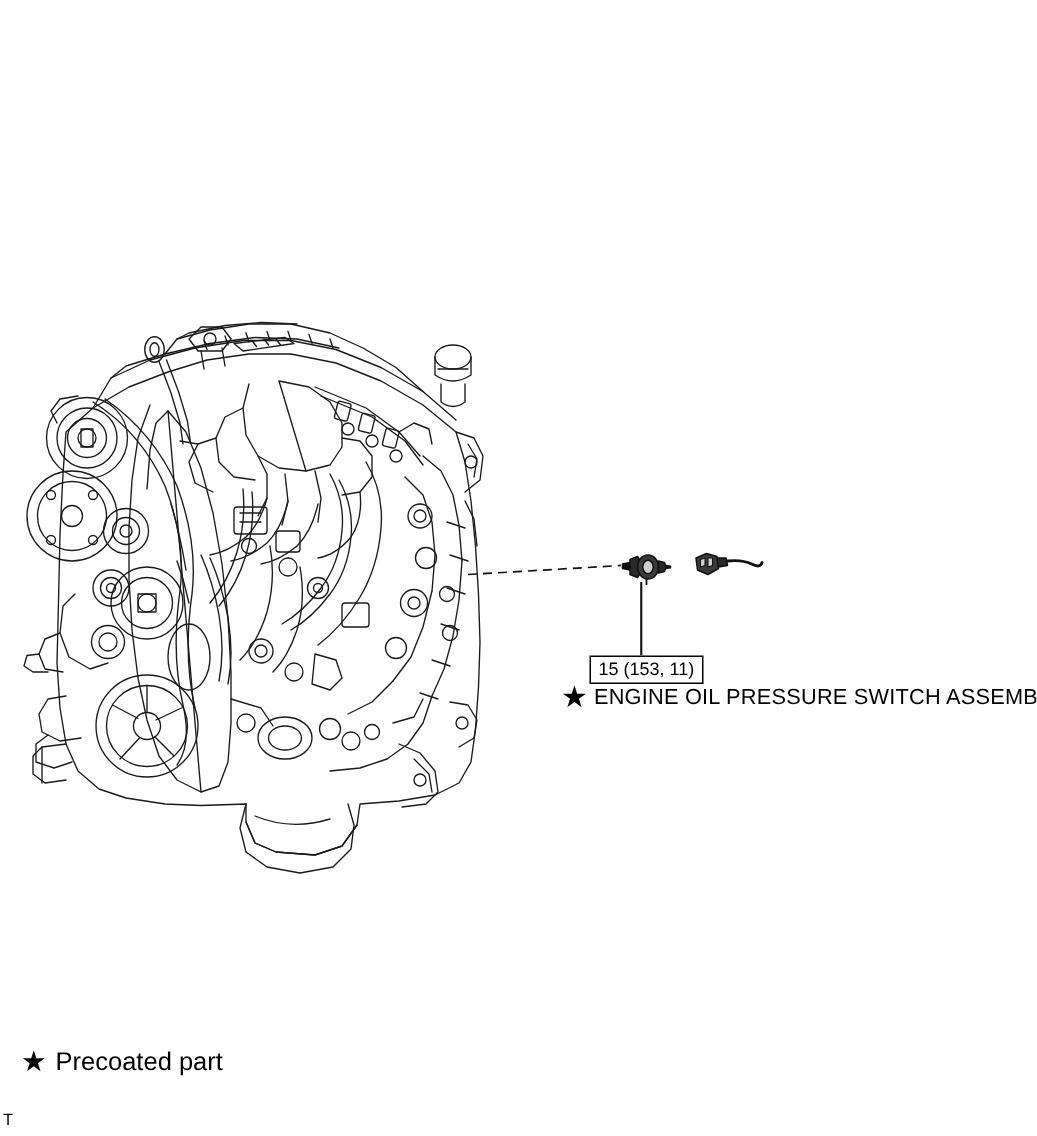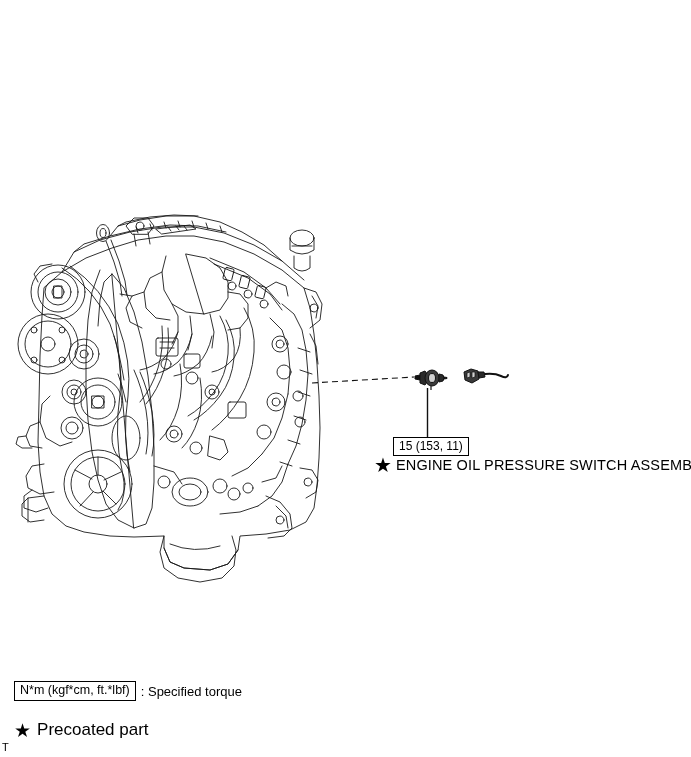--- a/index.html
+++ b/index.html
@@ -410,24 +410,20 @@
   </div>
 
   <div id="torque-spec-box">15 (153, 11)</div>
 
   <div id="part-callout-row">
     <span class="star-glyph">★</span>
     <span id="part-name-label">ENGINE OIL PRESSURE SWITCH ASSEMBLY</span>
   </div>
 
   <div id="legend">
-    <div id="legend-torque-row">
-      <span id="legend-torque-box">N*m (kgf*cm, ft.*lbf)</span>
-      <span id="legend-torque-desc">: Specified torque</span>
-    </div>
     <div id="legend-precoat-row">
       <span class="star-glyph">★</span>
       <span id="legend-precoat-label">Precoated part</span>
     </div>
   </div>
 
   <div id="corner-mark">T</div>
 
 </div>
 

